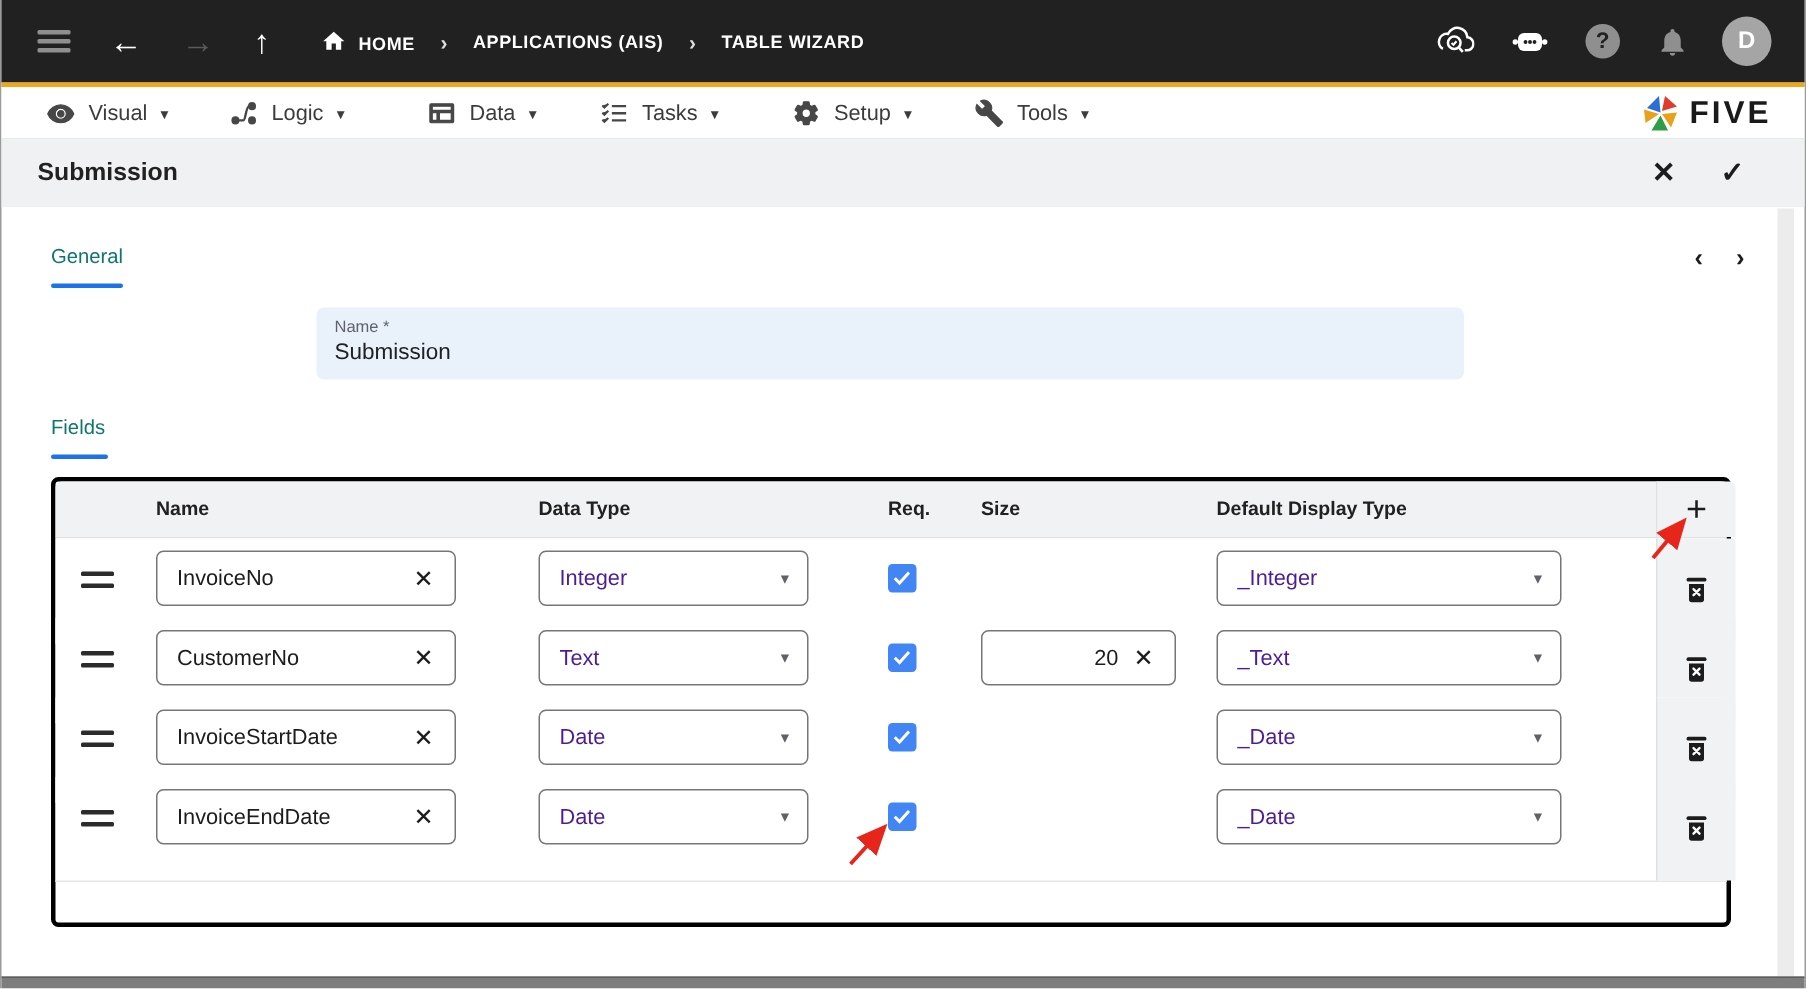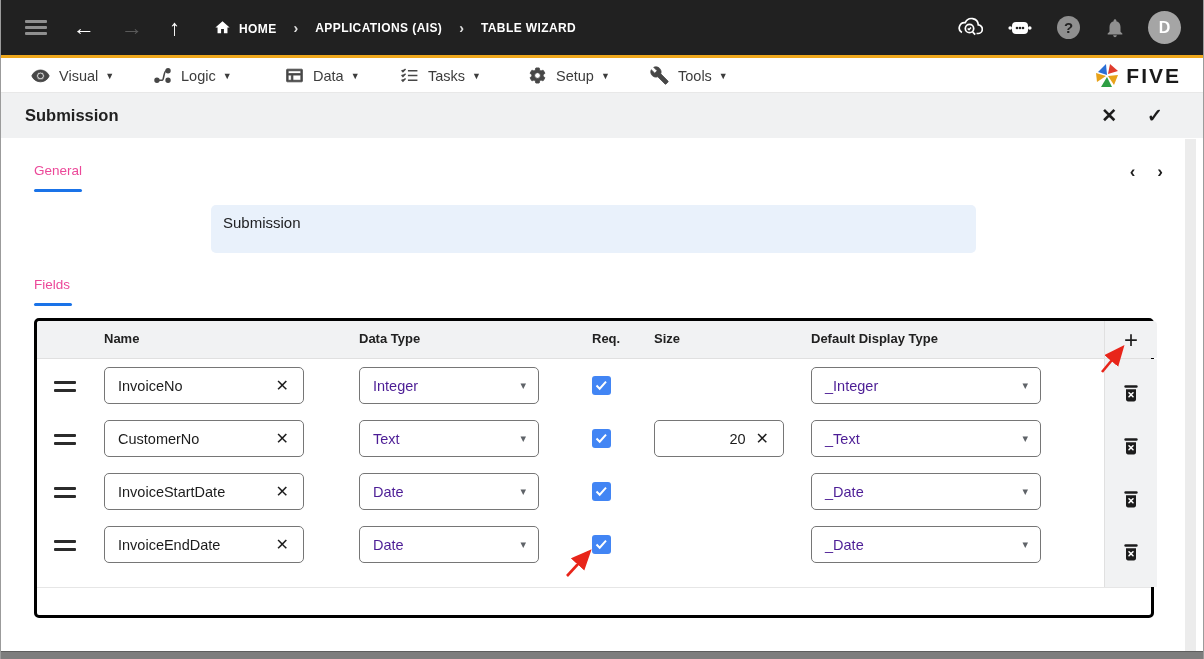--- a/index.html
+++ b/index.html
@@ -39,21 +39,21 @@
   .brand-word { font-size:21px; font-weight:bold; letter-spacing:2px; color:#1a1a1a; margin-left:6px; }
 
   
   .titlebar { position:absolute; left:0; top:93px; width:100%; height:45px; background:#f0f1f2;
               display:flex; align-items:center; }
   .form-title { margin-left:24px; font-size:16.5px; font-weight:bold; color:#212121; }
   .titlebar-actions { margin-left:auto; margin-right:40px; display:flex; align-items:center; gap:30px; }
   .action-glyph { font-size:19px; font-weight:600; color:#1c1c1c; cursor:pointer; line-height:1; }
 
   
-  .tab { position:absolute; color:#ec4899; font-size:13.5px; font-weight:500; cursor:pointer; }
+  .tab { position:absolute; color:#0f766e; font-size:13.5px; font-weight:500; cursor:pointer; }
   .tab-underline { position:absolute; height:3px; background:#1a73e8; border-radius:2px; }
   .pager { position:absolute; top:162px; right:40px; display:flex; gap:22px; }
   .pager span { font-size:17px; font-weight:600; color:#1c1c1c; cursor:pointer; }
 
   
   .name-field { position:absolute; left:210px; top:205px; width:765px; height:48px;
                 background:#e9f1fb; border-radius:5px; padding:7px 12px 0 12px; cursor:text; }
   .name-field .flabel { font-size:11px; color:#5f6368; display:block; }
   .name-field input { border:none; outline:none; background:transparent; width:100%;
                       font-size:15px; color:#202124; font-family:"Liberation Sans", sans-serif; margin-top:2px; }
@@ -218,20 +218,21 @@
   </div>
 
   <span class="tab" style="left:33px; top:163px">General</span>
   <span class="tab-underline" style="left:33px; top:189px; width:48px"></span>
   <div class="pager">
     <span>‹</span>
     <span>›</span>
   </div>
 
   <div class="name-field">
+    <span class="flabel">Name *</span>
     <input value="Submission" style="">
   </div>
 
   <span class="tab" style="left:33px; top:277px">Fields</span>
   <span class="tab-underline" style="left:33px; top:303px; width:38px"></span>
 
   <div class="ftable">
     <div class="thead">
       <span class="th col-name">Name</span>
       <span class="th col-type">Data Type</span>

